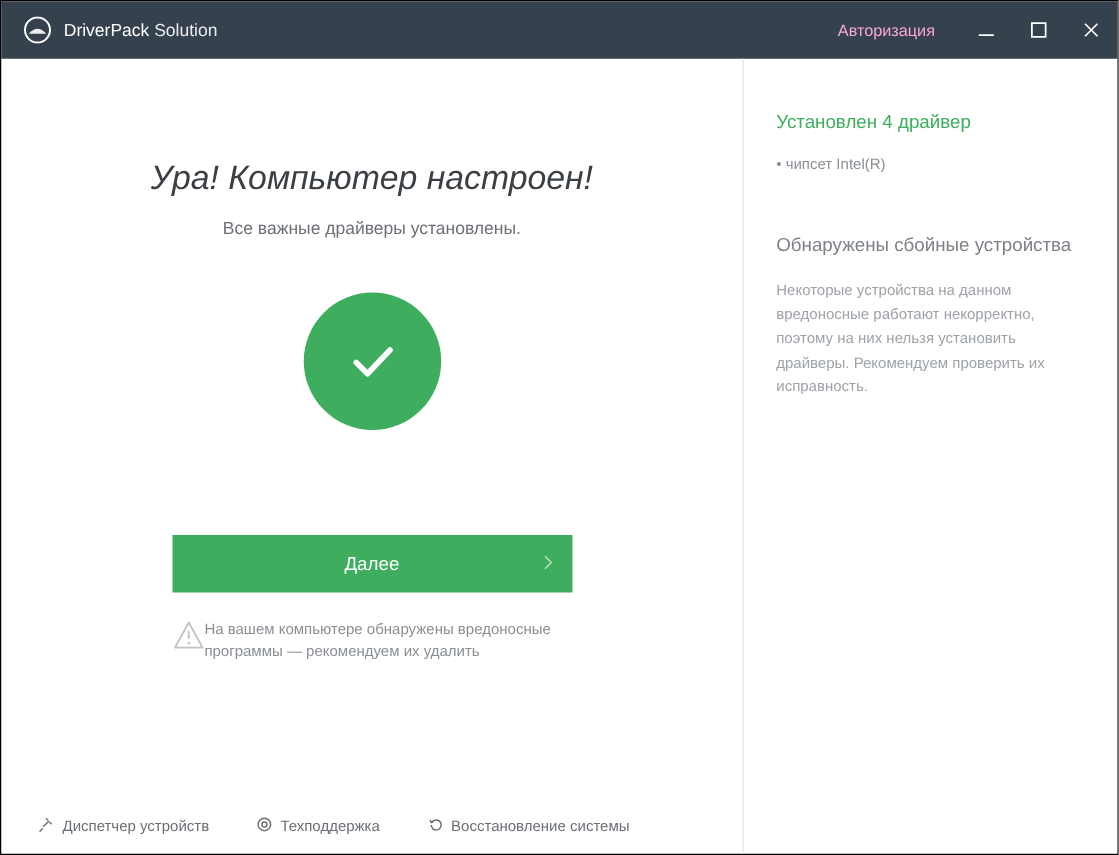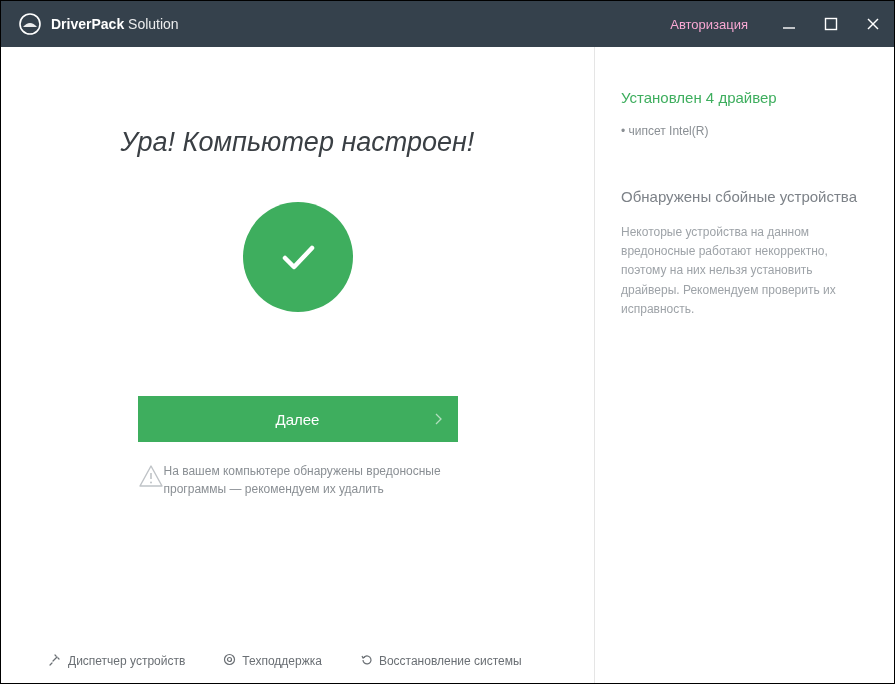--- a/index.html
+++ b/index.html
@@ -38,21 +38,21 @@
     width: 22px;
     height: 22px;
     display: flex;
     align-items: center;
     justify-content: center;
   }
   .brand {
     color: #fff;
     font-size: 14px;
   }
-  .brand-1 { font-weight: 700; }
+  .brand-1 { font-weight: 400; }
   .brand-2 { font-weight: 300; opacity: 0.9; }
   .auth {
     color: #f9a8d4;
     font-size: 13px;
     padding: 0 20px;
     cursor: pointer;
   }
   .winbtn {
     width: 42px;
     height: 46px;
@@ -130,21 +130,21 @@
     margin-top: 2px;
   }
   .warn-text {
     font-size: 12px;
     color: #8a8f94;
     line-height: 1.5;
   }
   .footer-links {
     position: absolute;
     bottom: 14px;
-    left: 48px;
+    left: 30px;
     right: 30px;
     display: flex;
     gap: 38px;
     font-size: 12px;
     color: #6a6f74;
   }
   .flink {
     display: flex;
     align-items: center;
     gap: 6px;
@@ -212,20 +212,21 @@
           <line x1="2" y1="2" x2="12" y2="12" stroke-width="1.4"></line>
           <line x1="12" y1="2" x2="2" y2="12" stroke-width="1.4"></line>
         </svg>
     </div>
   </div>
 
   <div class="body">
 
     <div class="main">
       <h1 class="heading">Ура! Компьютер настроен!</h1>
+      <div class="subheading">Все важные драйверы установлены.</div>
 
       <div class="check-circle">
         <svg width="52" height="52" viewBox="0 0 52 52">
           <path d="M13 27 L22 36 L40 17" fill="none" stroke="#fff" stroke-width="4.5" stroke-linecap="round" stroke-linejoin="round"></path>
         </svg>
       </div>
 
       <button class="next-btn">
         <span>Далее</span>
         <span class="chev">

